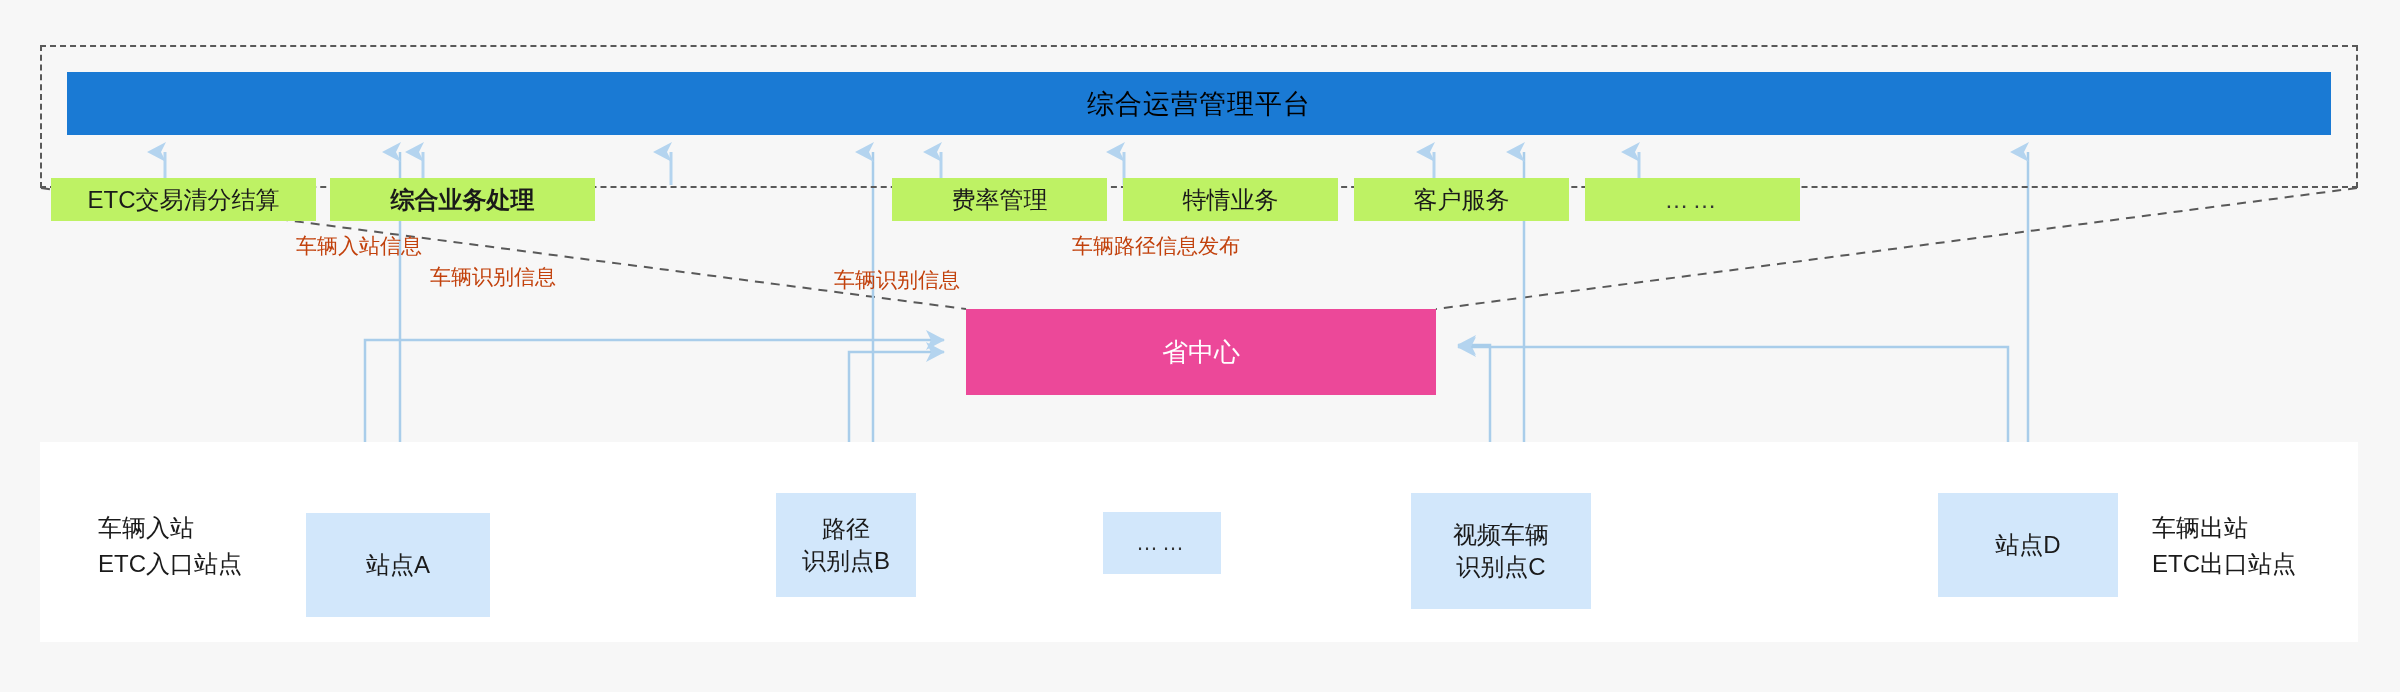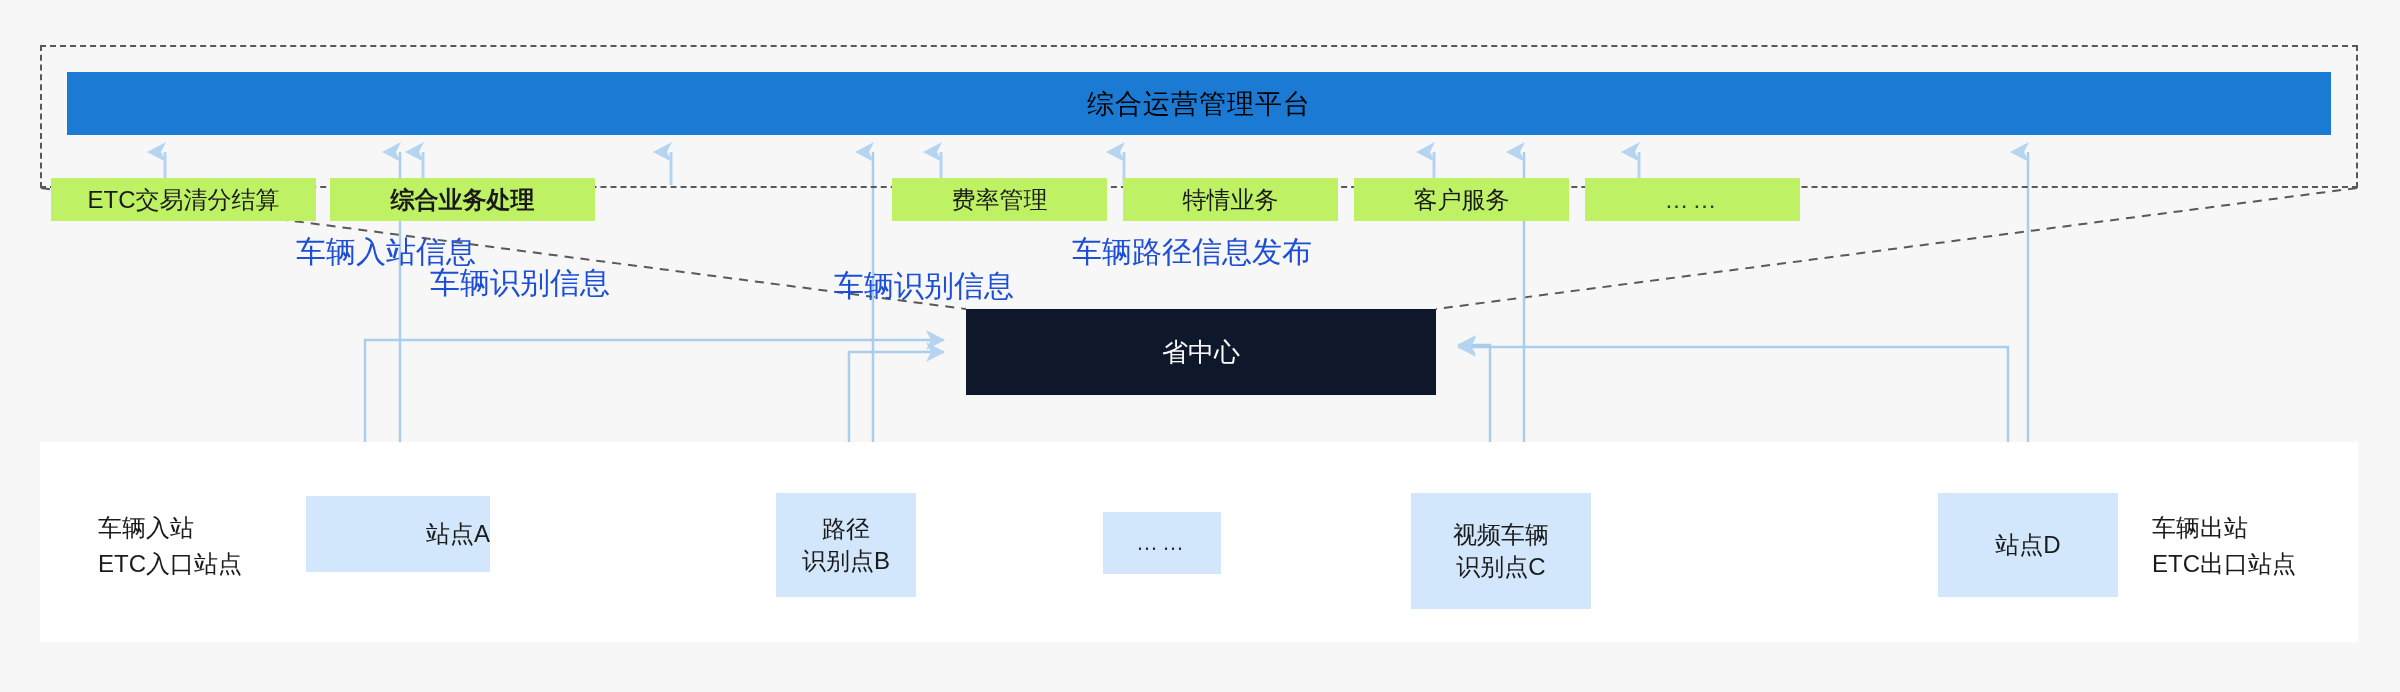--- a/index.html
+++ b/index.html
@@ -31,21 +31,21 @@
     position:absolute;top:178px;height:43px;
     background:#bef264;
     display:flex;align-items:center;justify-content:center;
     font-size:24px;color:#1a1a1a;box-sizing:border-box;
   }
   .biz-box.dots{letter-spacing:4px;font-size:24px;color:#333;}
 
   
   .prov-center{
     position:absolute;left:966px;top:309px;width:470px;height:86px;
-    background:#0f172a;color:#fff;
+    background:#ec4899;color:#fff;
     display:flex;align-items:center;justify-content:center;
     font-size:26px;
   }
 
   
   .station-panel{
     position:absolute;left:40px;top:442px;width:2318px;height:200px;
     background:#ffffff;
   }
 
@@ -59,21 +59,21 @@
   .st-dots{letter-spacing:4px;font-size:22px;color:#333;}
 
   
   .side-cap{
     position:absolute;font-size:24px;color:#1a1a1a;line-height:1.5;
   }
   .side-cap span{display:block;}
 
   
   .flow-label{
-    position:absolute;font-size:30px;color:#1d4ed8;white-space:nowrap;
+    position:absolute;font-size:21px;color:#c2410c;white-space:nowrap;
   }
 
   svg.wires{position:absolute;left:0;top:0;width:2400px;height:692px;overflow:visible;pointer-events:none;}
 </style>
 </head>
 <body>
 
 <div id="stage">
 
   <svg class="wires" viewBox="0 0 2400 692">
@@ -172,21 +172,21 @@
   <div class="side-cap" id="cap-entry" style="left: 98px; top: 510px;">
       <span>车辆入站</span>
       <span>ETC入口站点</span>
     </div>
   <div class="side-cap" id="cap-exit" style="left: 2152px; top: 510px;">
       <span>车辆出站</span>
       <span>ETC出口站点</span>
     </div>
 
   <div id="station-boxes">
-      <div class="st-box" style="left: 306px; top: 496px; width: 184px; height: 76px; align-items: flex-end;">
+      <div class="st-box" style="left: 306px; top: 513px; width: 184px; height: 104px;">
         <span>站点A</span>
       </div>
       <div class="st-box" style="left: 776px; top: 493px; width: 140px; height: 104px;">
         <span>路径</span>
         <span>识别点B</span>
       </div>
       <div class="st-box st-dots" style="left: 1103px; top: 512px; width: 118px; height: 62px;">
         <span>……</span>
       </div>
       <div class="st-box" style="left: 1411px; top: 493px; width: 180px; height: 116px;">

